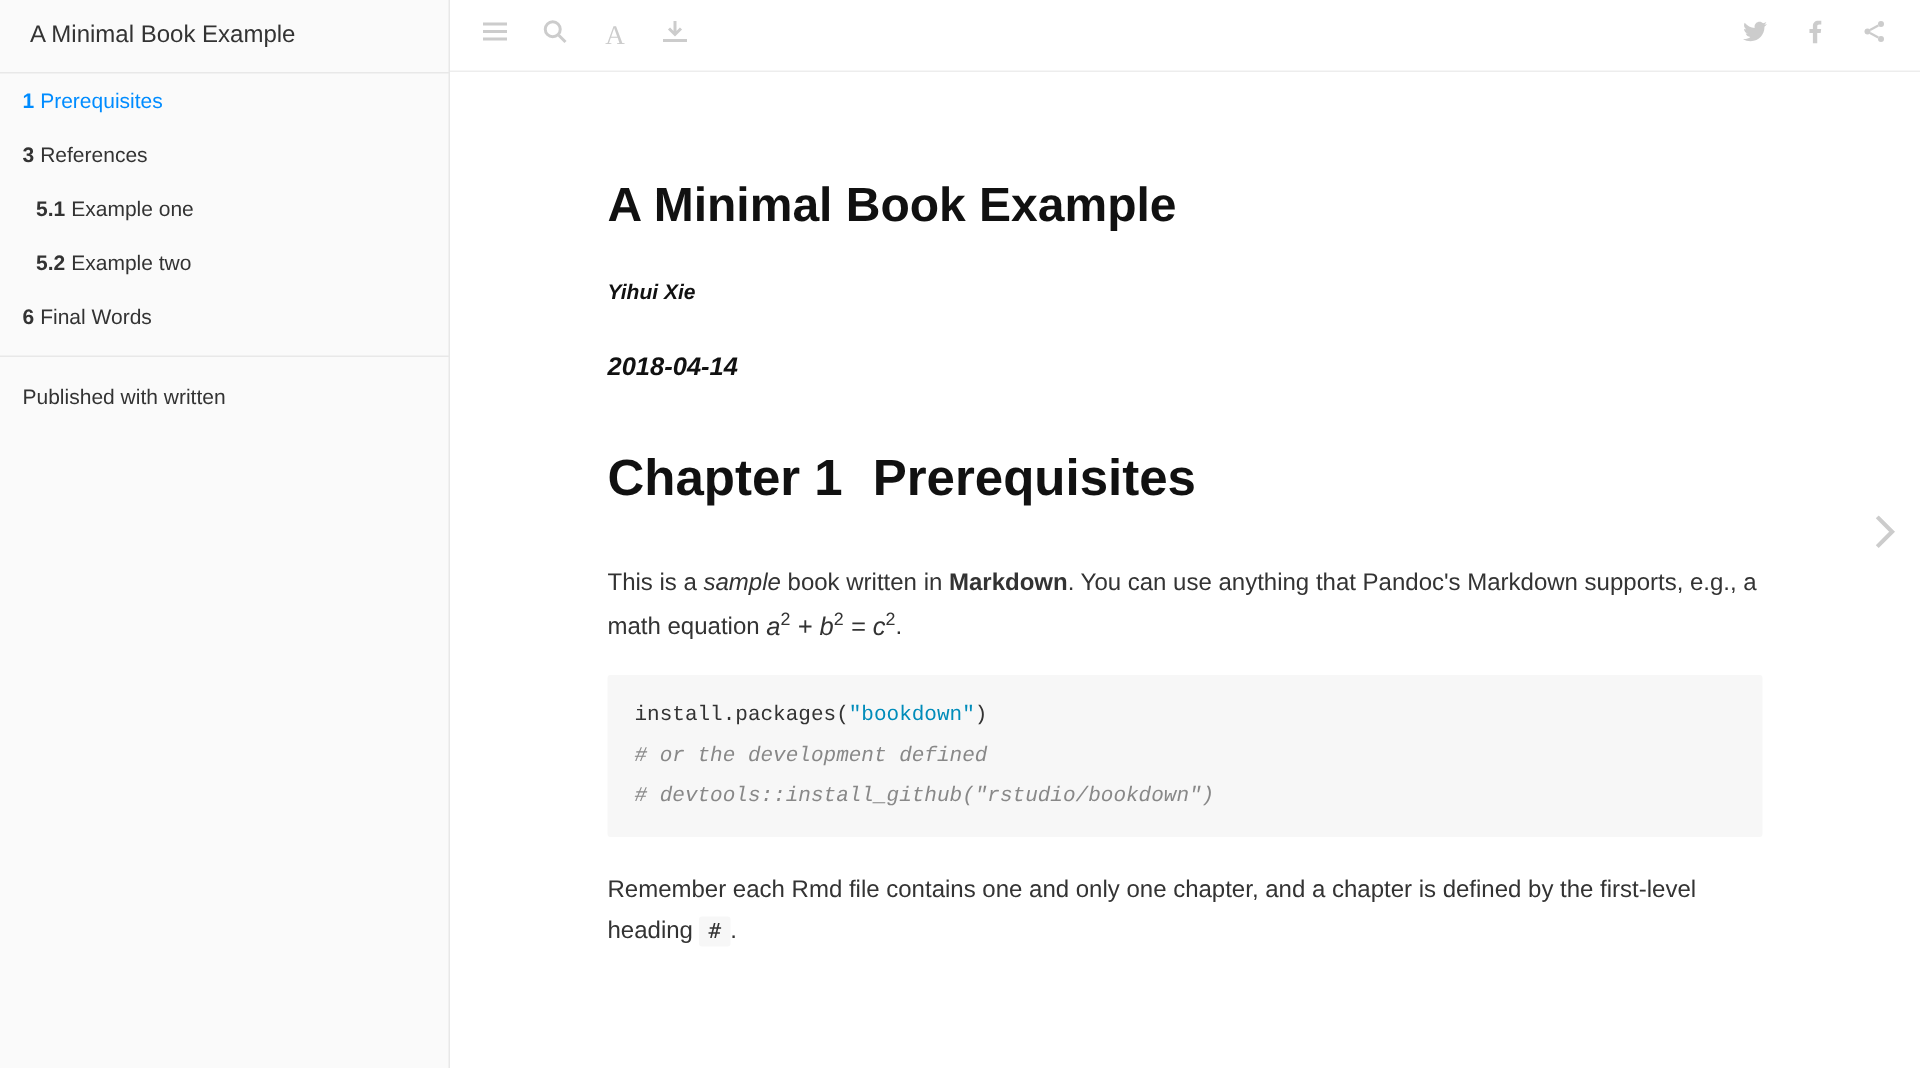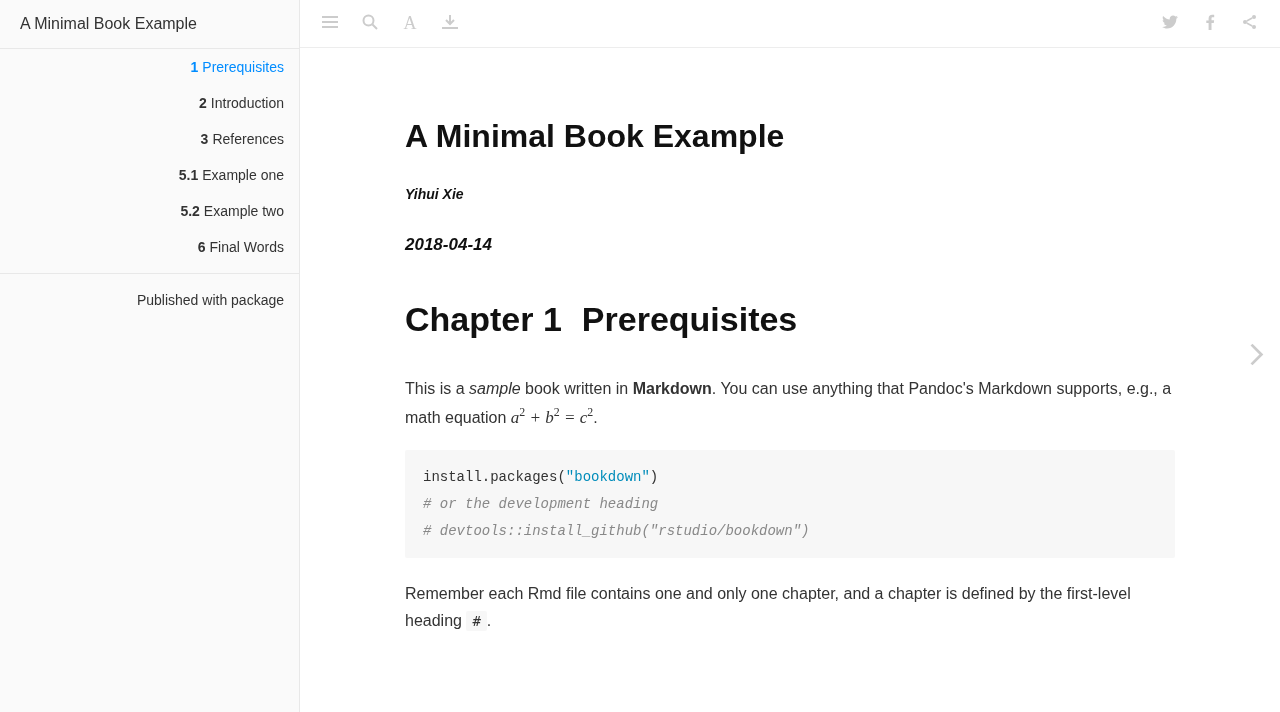--- a/index.html
+++ b/index.html
@@ -26,33 +26,32 @@
   font-size: 16px;
   color: #333;
 }
 .summary {
   list-style: none;
   padding: 0;
   flex: 1;
 }
 .summary li {
   display: block;
-  text-align: right;
 }
 .summary li a {
   display: block;
   padding: 10px 15px;
   font-size: 14px;
   color: #333;
   text-decoration: none;
   cursor: pointer;
 }
 .summary li.active > a { color: #008cff; }
 .summary li a .num { font-weight: 700; margin-right: 4px; }
-.summary .sub { padding-left: 22px; }
+.summary .sub { padding-left: 9px; }
 .summary .divider { height: 1px; background: rgba(0,0,0,0.07); margin: 8px 0; }
 .summary .published a { color: #333; }
 .main {
   flex: 1;
   display: flex;
   flex-direction: column;
   position: relative;
 }
 .toolbar {
   height: 48px;
@@ -115,21 +114,21 @@
 h1.chapter .header-num { margin-right: 20px; }
 p {
   font-size: 16px;
   line-height: 1.7;
   margin: 0 0 18px 0;
   color: #333;
 }
 p em { font-style: italic; }
 p strong { font-weight: 700; }
 .math {
-  font-family: Liberation Serif, serif;
+  font-family: Liberation Sans, sans-serif;
   font-style: italic;
   font-size: 17px;
 }
 .math sup { font-size: 0.7em; vertical-align: super; font-style: normal;}
 pre {
   background: #f7f7f7;
   padding: 14px 18px;
   font-size: 14px;
   font-family: Consolas, Monaco, "Courier New", monospace;
   margin: 0 0 22px 0;
@@ -160,43 +159,40 @@
 .nav-next svg { width: 18px; height: 22px; fill: #ccc; }
 </style>
 </head>
 <body>
 
 <aside class="sidebar">
   <div class="sidebar-header">A Minimal Book Example</div>
   <ul class="summary">
     <li class="active">
         <a><span class="num">1</span><span>Prerequisites</span></a>
-      </li>
-    <li>
-        <a><span class="num">2</span><span>Introduction</span></a>
       </li>
     <li>
         <a><span class="num">3</span><span>References</span></a>
       </li>
     <li>
       <ul class="summary">
         <li class="sub">
             <a><span class="num">5.1</span><span>Example one</span></a>
           </li>
         <li class="sub">
             <a><span class="num">5.2</span><span>Example two</span></a>
           </li>
       </ul>
     </li>
     <li>
         <a><span class="num">6</span><span>Final Words</span></a>
       </li>
     <li class="divider"></li>
     <li class="published">
-        <a>Published with package</a>
+        <a>Published with written</a>
       </li>
   </ul>
 </aside>
 
 <main class="main">
   <div class="toolbar">
     <div class="left">
       <div class="tool-btn">
           <span><svg viewBox="0 0 16 16">
               <rect y="2" width="16" height="2"></rect>
@@ -250,21 +246,21 @@
       <h1 class="chapter">
         <span class="header-num">Chapter 1</span><span>Prerequisites</span>
       </h1>
 
       <p>
         <span>This is a </span><em>sample</em><span> book written in </span><strong>Markdown</strong><span>. You can use anything that Pandoc's Markdown supports, e.g., a math equation </span><span class="math"><i>a</i><sup>2</sup> + <i>b</i><sup>2</sup> = <i>c</i><sup>2</sup></span><span>.</span>
       </p>
 
 
       <pre><span class="fn">install.packages(</span><span class="str">"bookdown"</span><span class="fn">)</span>
-<span class="com"># or the development heading</span>
+<span class="com"># or the development defined</span>
 <span class="com"># devtools::install_github("rstudio/bookdown")</span></pre>
 
       <p>
         <span>Remember each Rmd file contains one and only one chapter, and a chapter is defined by the first-level heading </span><code class="inline">#</code><span>.</span>
       </p>
     </div>
   </div>
 
   <div class="nav-next">
     <span><svg viewBox="0 0 12 20">

